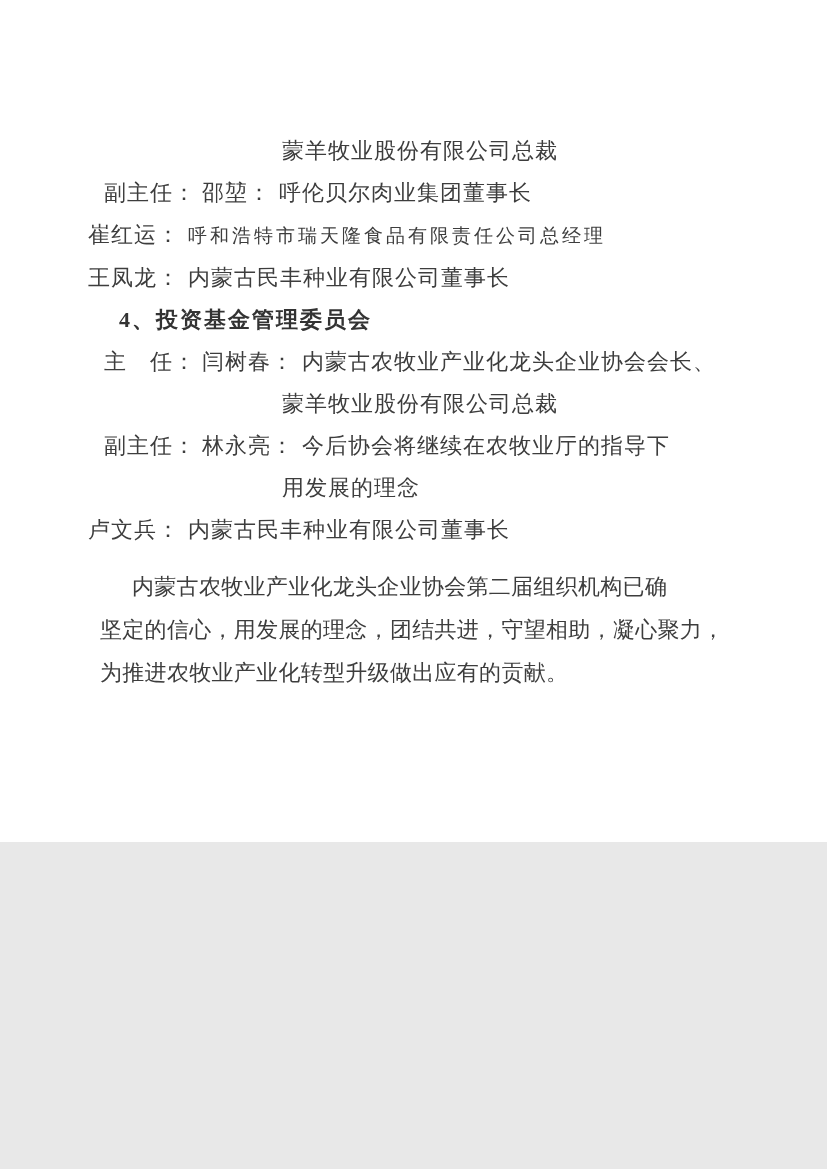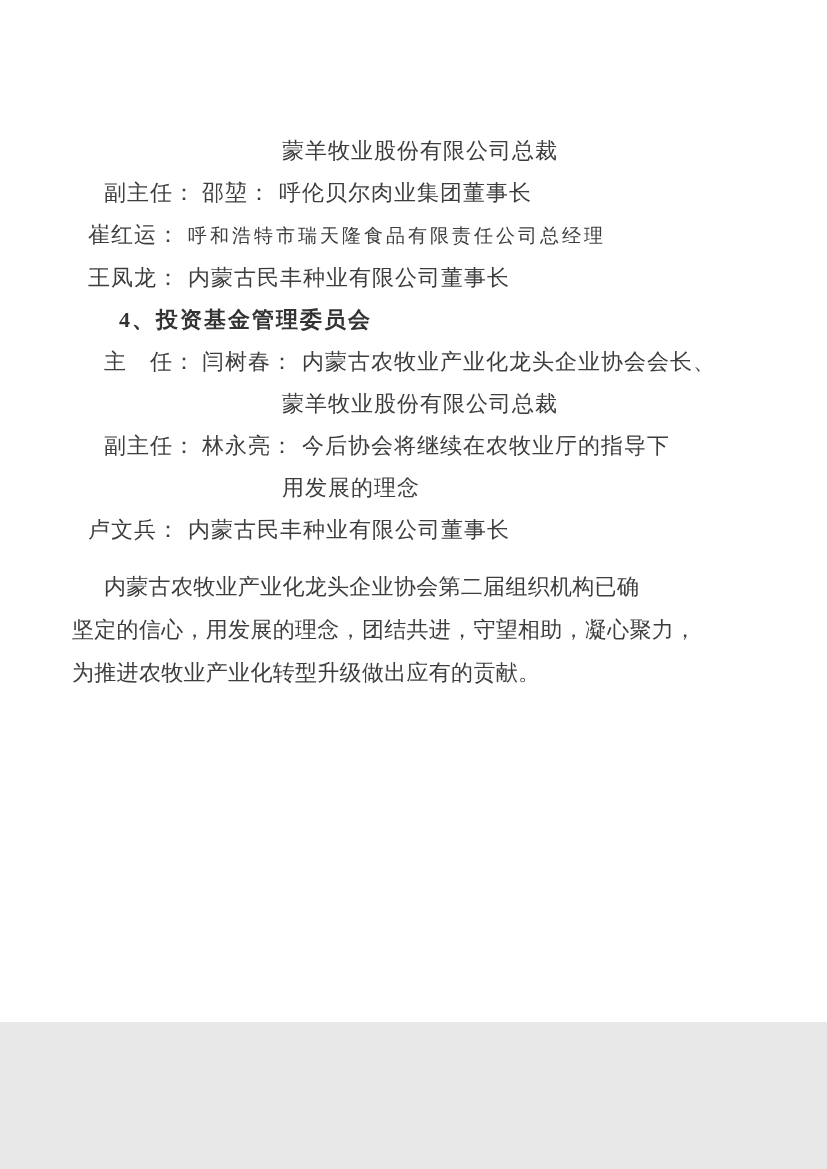--- a/index.html
+++ b/index.html
@@ -1,19 +1,19 @@
 <!DOCTYPE html>
 <html><head>
 <meta charset="utf-8">
 <style>
   html, body { margin: 0; padding: 0; background: #e8e8e8; }
   .page {
     position: relative;
     width: 827px;
-    height: 1022px;
+    height: 842px;
     margin: 0 auto;
     background: #ffffff;
     overflow: hidden;
     font-family: "Liberation Serif", "DejaVu Serif", serif;
     color: #3d3d3d;
     box-sizing: border-box;
     padding-top: 130px;
   }
   .line {
     font-size: 22px;
@@ -31,21 +31,21 @@
     color: #333333;
   }
   .label { margin-right: 6px; }
   .name  { margin-right: 8px; }
   .org.small {
     font-size: 19px;
     letter-spacing: 3px;
   }
   .closing {
     margin: 14px 0 0 0;
-    padding-left: 72px;
+    padding-left: 100px;
   }
   .para-line {
     display: block;
     font-size: 22px;
     line-height: 43px;
     letter-spacing: 0.3px;
     white-space: nowrap;
   }
   .para-line.first { padding-left: 32px; }
   .footer {

